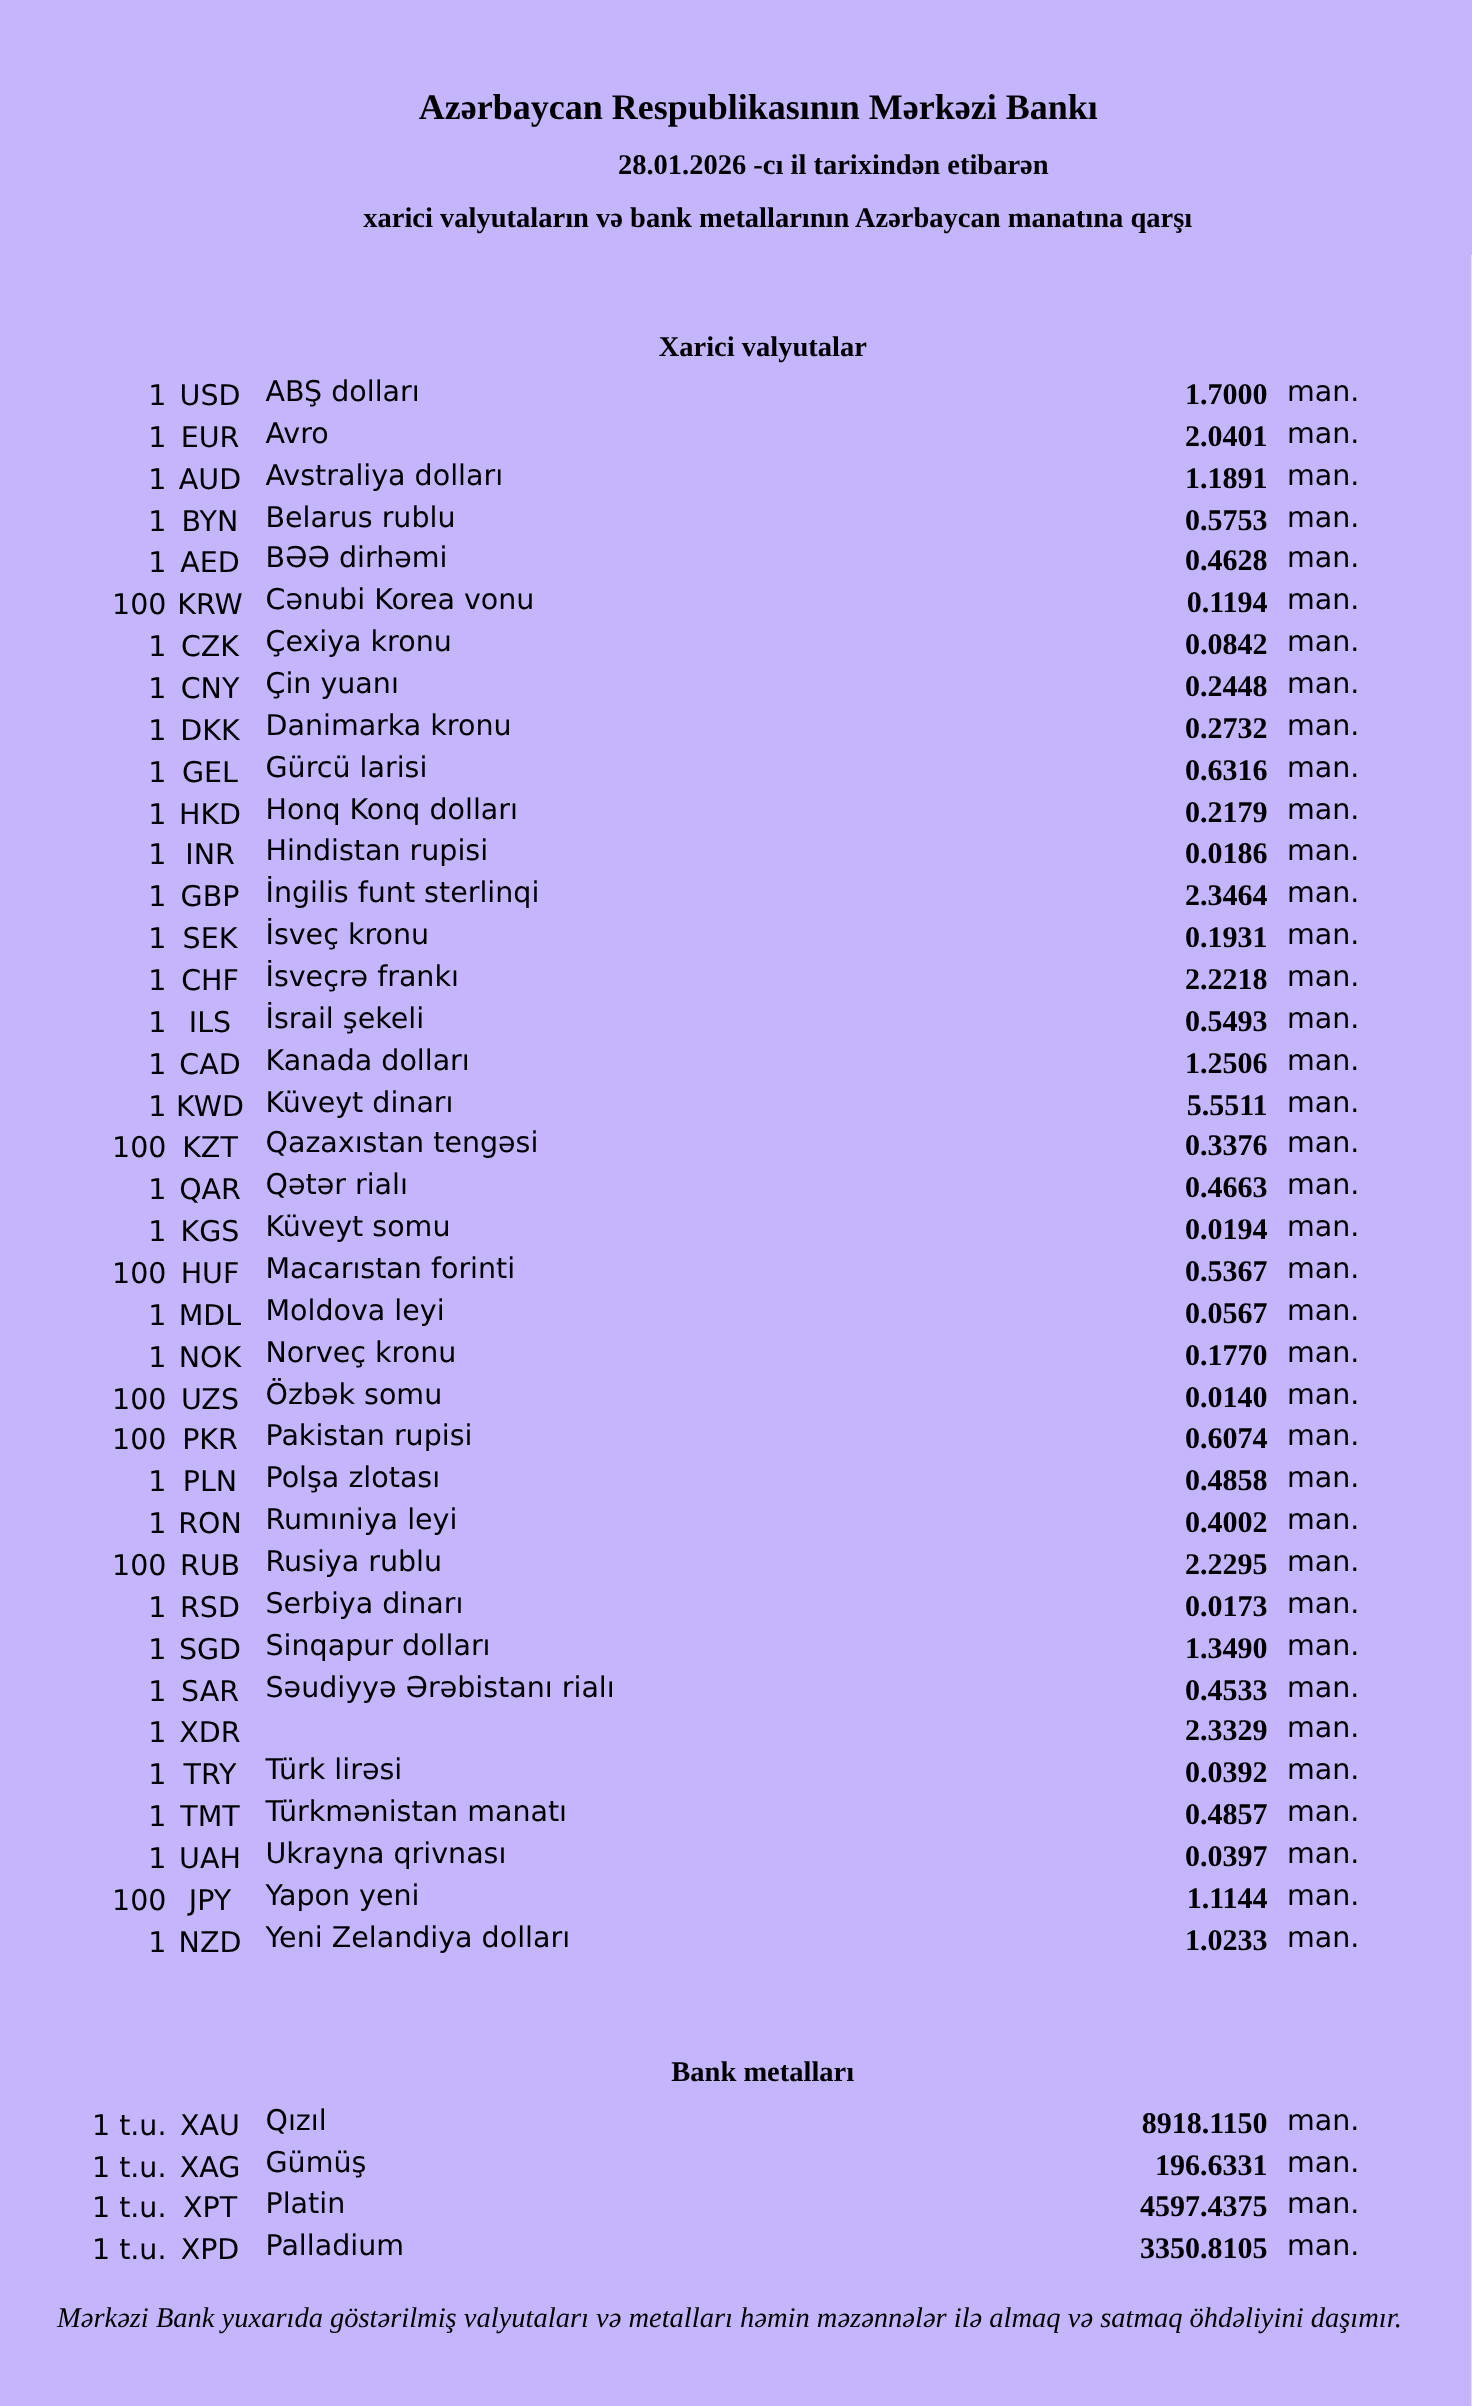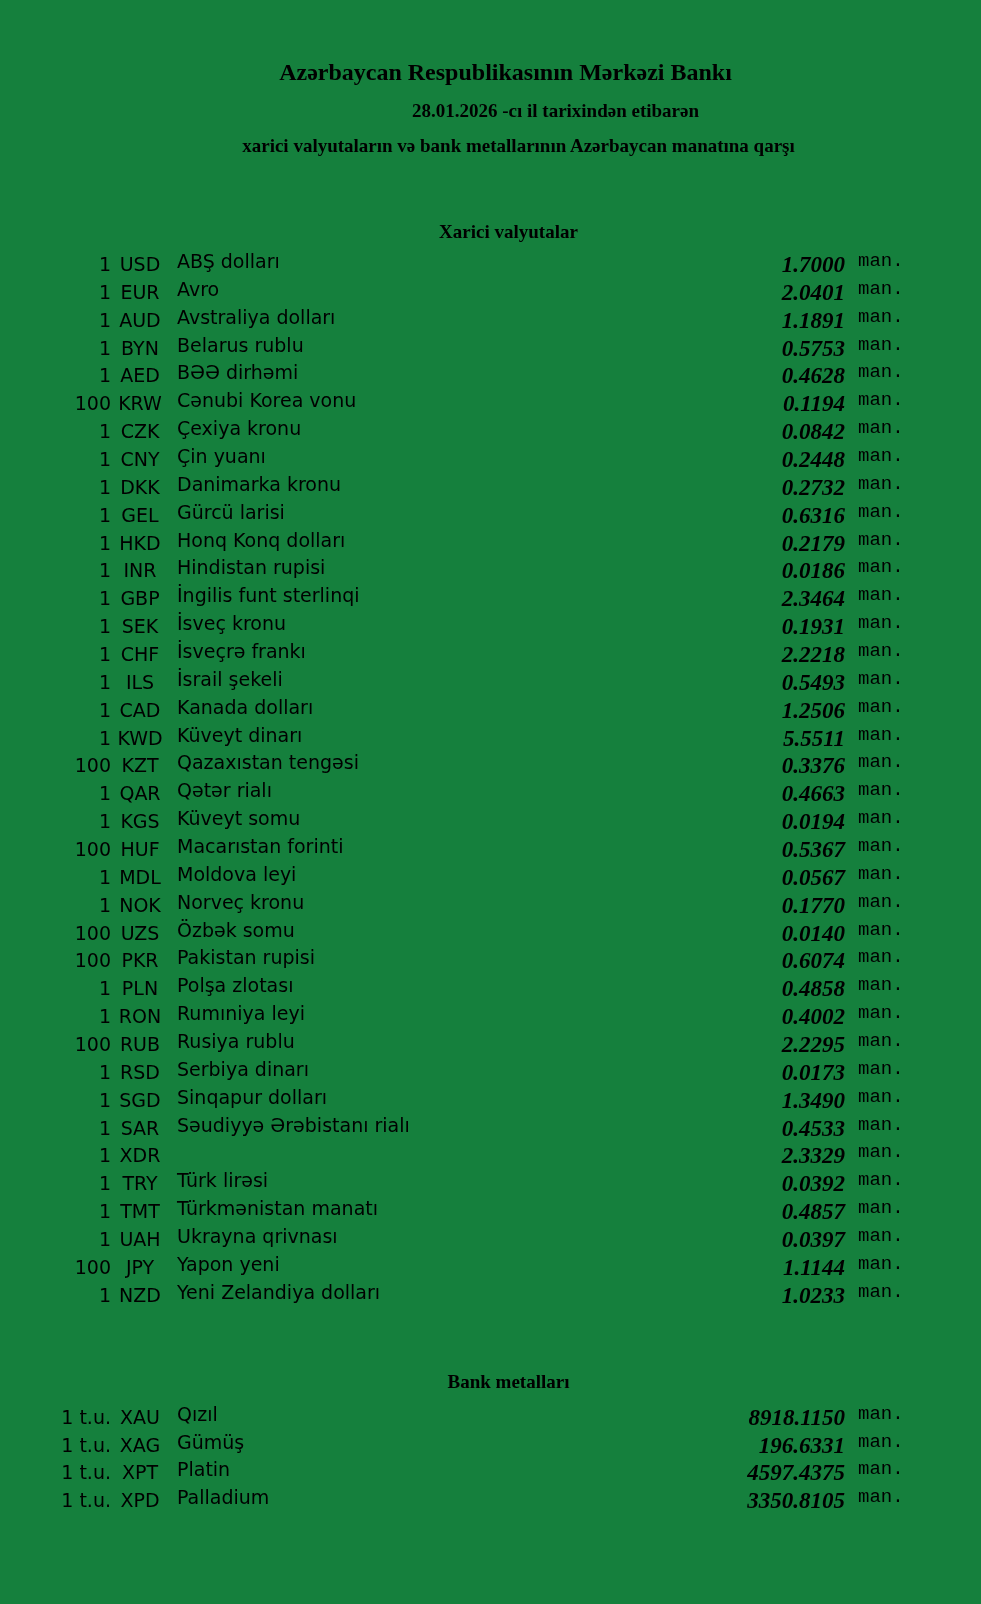--- a/index.html
+++ b/index.html
@@ -1,37 +1,37 @@
 <!DOCTYPE html>
 <html><head>
 <meta charset="utf-8">
 <style>
   html,body { margin:0; padding:0; background:#ffffff; }
   .page {
     position:relative; width:981px; height:1604px;
-    background:#15803d; color:#000000; overflow:hidden;
+    background:#c4b5fd; color:#000000; overflow:hidden;
     font-family:"DejaVu Sans", sans-serif;
   }
   .hline { position:absolute; width:981px; text-align:center; line-height:1.2; white-space:nowrap; }
   .title    { top:58px;  left:15px; font-family:"Liberation Serif", serif; font-weight:bold; font-size:24px; }
   .dateline { top:100px; left:65px; font-family:"Liberation Serif", serif; font-weight:bold; font-size:19px; }
   .subtitle { top:135px; left:28px; font-family:"Liberation Serif", serif; font-weight:bold; font-size:19px; }
   .sec-currencies { top:221px;  left:18px; font-family:"Liberation Serif", serif; font-weight:bold; font-size:19px; }
   .sec-metals     { top:1371px; left:18px; font-family:"Liberation Serif", serif; font-weight:bold; font-size:19px; }
   .rows { position:absolute; left:0; width:981px; }
   #currency-rows { top:250px;  height:1062px; }
   #metal-rows    { top:1403px; height:112px; }
   .row { position:absolute; left:0; width:981px; height:28px; }
   .cell { position:absolute; line-height:1.2; white-space:nowrap; font-size:19px; }
   .cell-qty  { left:0;   width:111px; top:3px; text-align:right; }
   .cell-code { left:110px; width:60px; top:3px; text-align:center; }
   .cell-name { left:177px; top:0; }
   .cell-rate { left:600px; width:245px; top:1px; text-align:right;
-               font-family:"Liberation Serif", serif; font-style:italic; font-weight:bold; font-size:23px; }
-  .cell-man  { left:858px; top:0;font-family:Liberation Mono, monospace; }
+               font-family:"Liberation Serif", serif; font-weight:bold; font-size:20px; }
+  .cell-man  { left:858px; top:0; }
   .footer { position:absolute; top:1535px; left:38px; width:920px;
             font-family:"Liberation Serif", serif; font-style:italic; font-size:19px; line-height:1.2; }
 </style>
 </head>
 <body>
 
 <div class="page">
   <div class="hline title">Azərbaycan Respublikasının Mərkəzi Bankı</div>
   <div class="hline dateline">28.01.2026 -cı il tarixindən etibarən</div>
   <div class="hline subtitle">xarici valyutaların və bank metallarının Azərbaycan manatına qarşı</div>
@@ -330,13 +330,14 @@
       </div>
       <div class="row" style="top: 82.5px;">
         <span class="cell cell-qty">1 t.u.</span>
         <span class="cell cell-code">XPD</span>
         <span class="cell cell-name">Palladium</span>
         <span class="cell cell-rate">3350.8105</span>
         <span class="cell cell-man">man.</span>
       </div>
     </div>
 
+  <div class="footer">Mərkəzi Bank yuxarıda göstərilmiş valyutaları və metalları həmin məzənnələr ilə almaq və satmaq öhdəliyini daşımır.</div>
 </div>
 
 </body></html>

